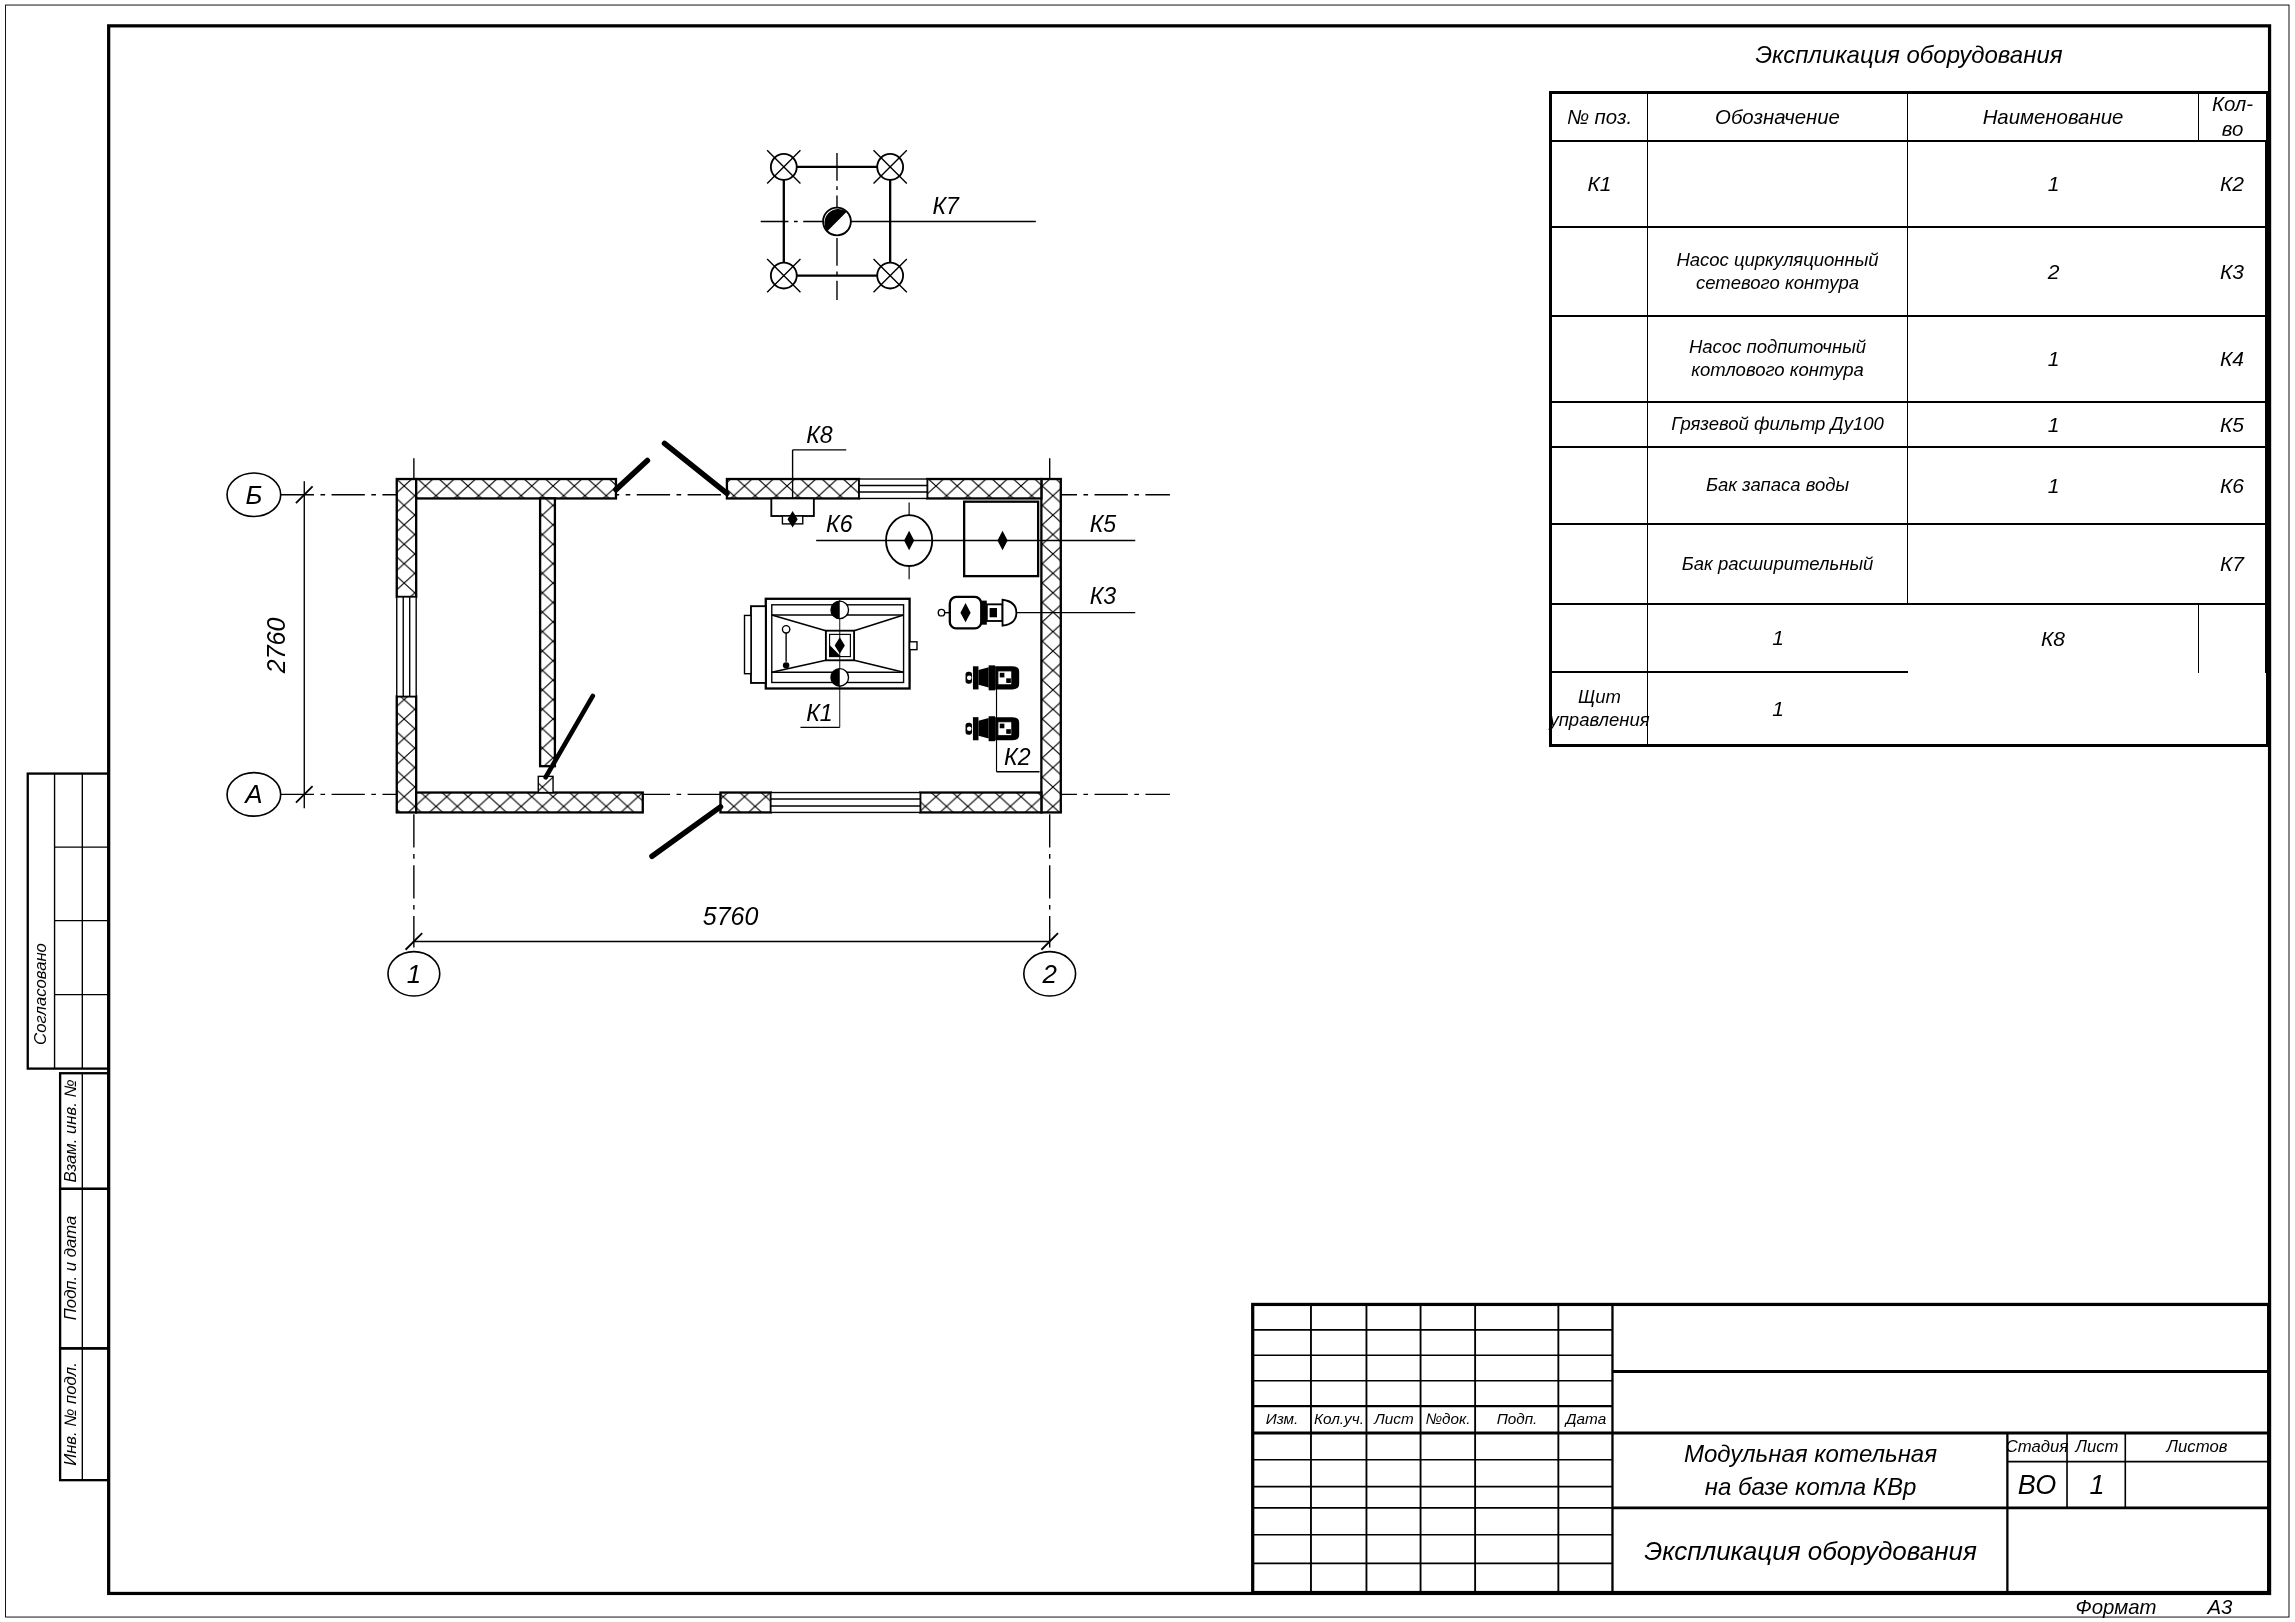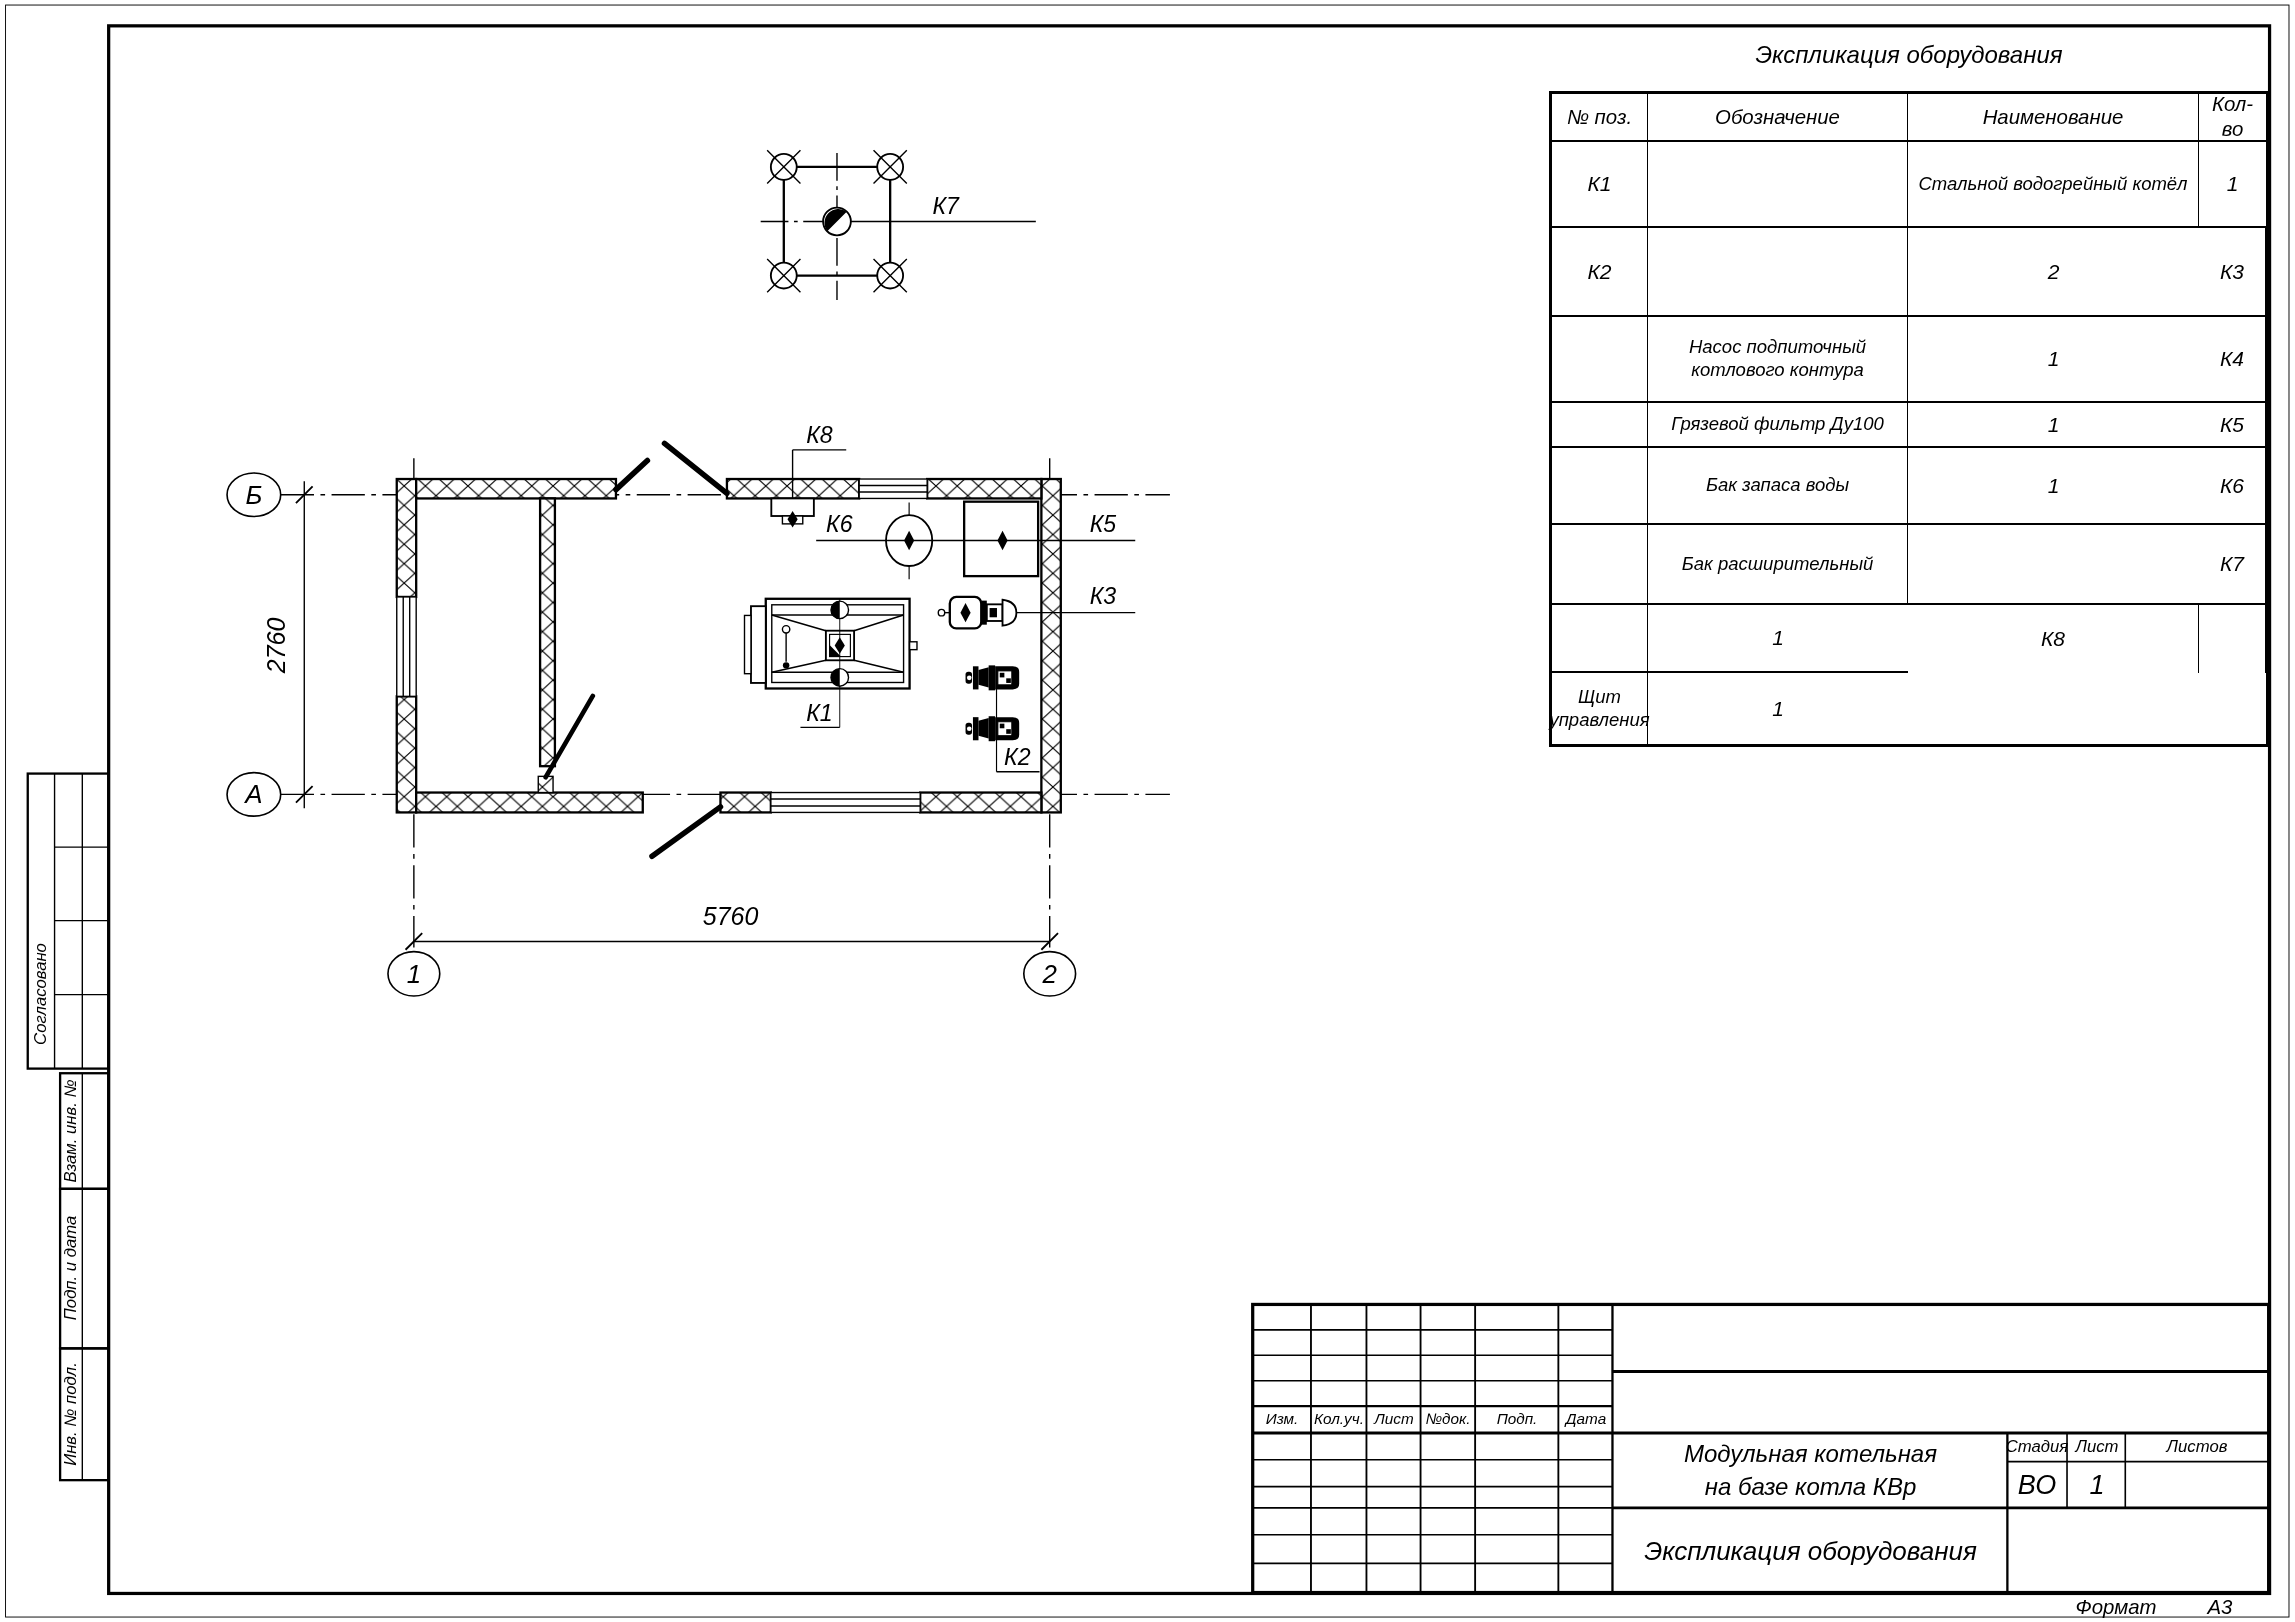--- a/index.html
+++ b/index.html
@@ -255,25 +255,25 @@
   <div class="eq-title">Экспликация оборудования</div>
 
   <div class="eq-table">
     <div class="eq-cell eq-head">№ поз.</div>
     <div class="eq-cell eq-head">Обозначение</div>
     <div class="eq-cell eq-head">Наименование</div>
     <div class="eq-cell eq-head nr">Кол-во</div>
 
     <div class="eq-cell eq-pos">К1</div>
     <div class="eq-cell"></div>
-    <div class="eq-cell eq-name">Стальной водогрейный котёл</div>
     <div class="eq-cell eq-qty nr">1</div>
 
     <div class="eq-cell eq-pos">К2</div>
     <div class="eq-cell"></div>
+    <div class="eq-cell eq-name">Насос циркуляционный сетевого контура</div>
     <div class="eq-cell eq-qty nr">2</div>
 
     <div class="eq-cell eq-pos">К3</div>
     <div class="eq-cell"></div>
     <div class="eq-cell eq-name">Насос подпиточный котлового контура</div>
     <div class="eq-cell eq-qty nr">1</div>
 
     <div class="eq-cell eq-pos">К4</div>
     <div class="eq-cell"></div>
     <div class="eq-cell eq-name">Грязевой фильтр Ду100</div>

